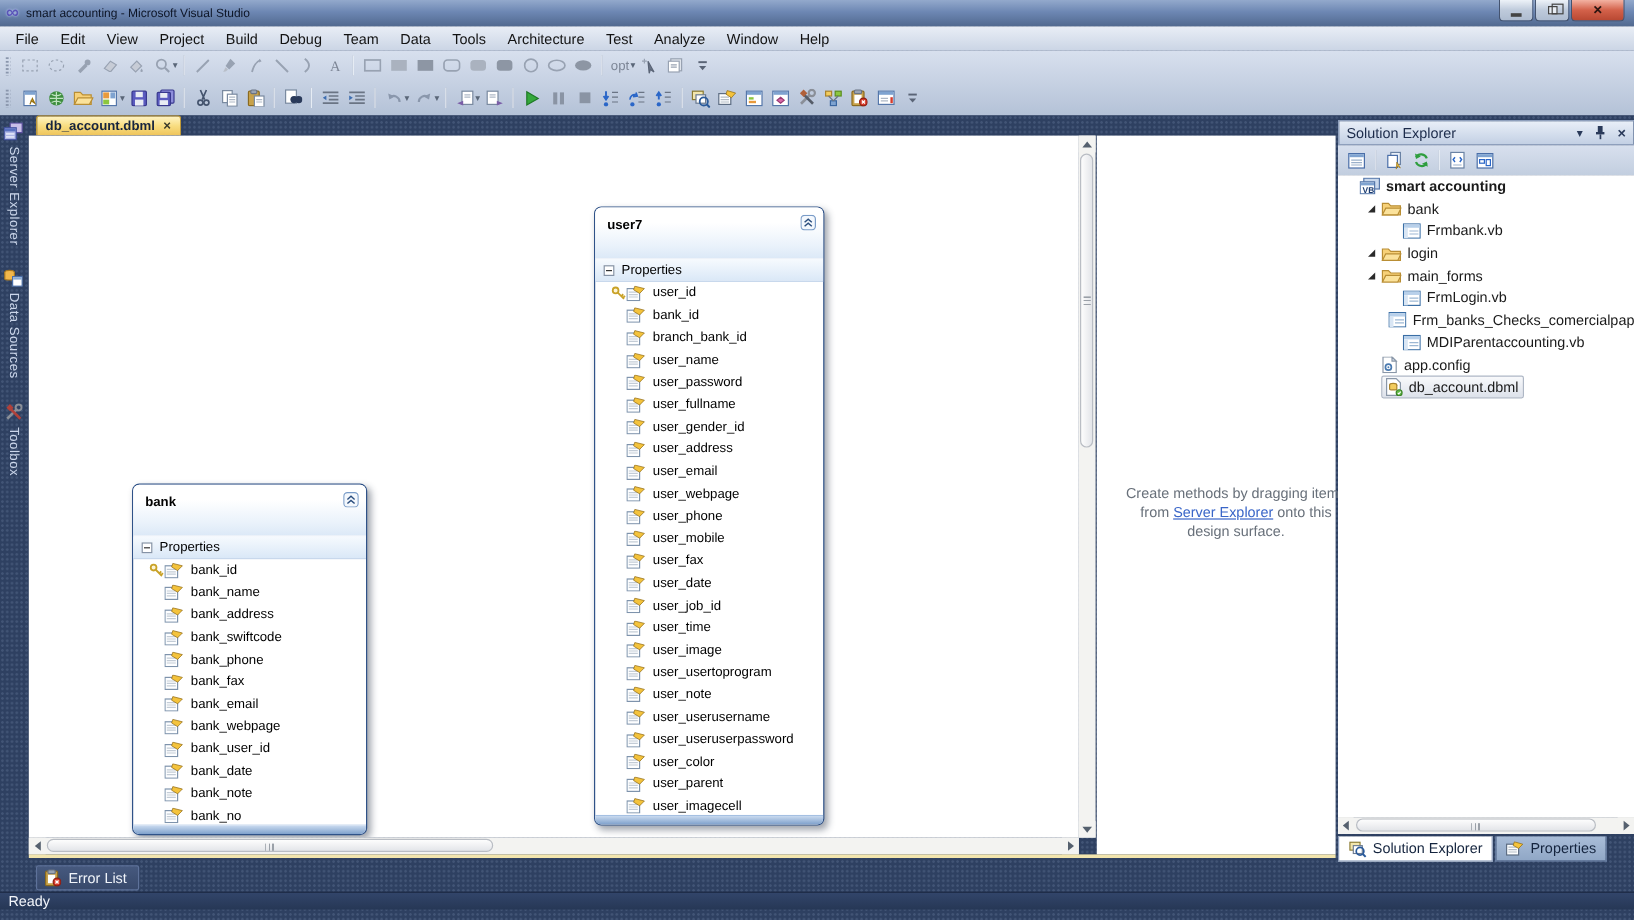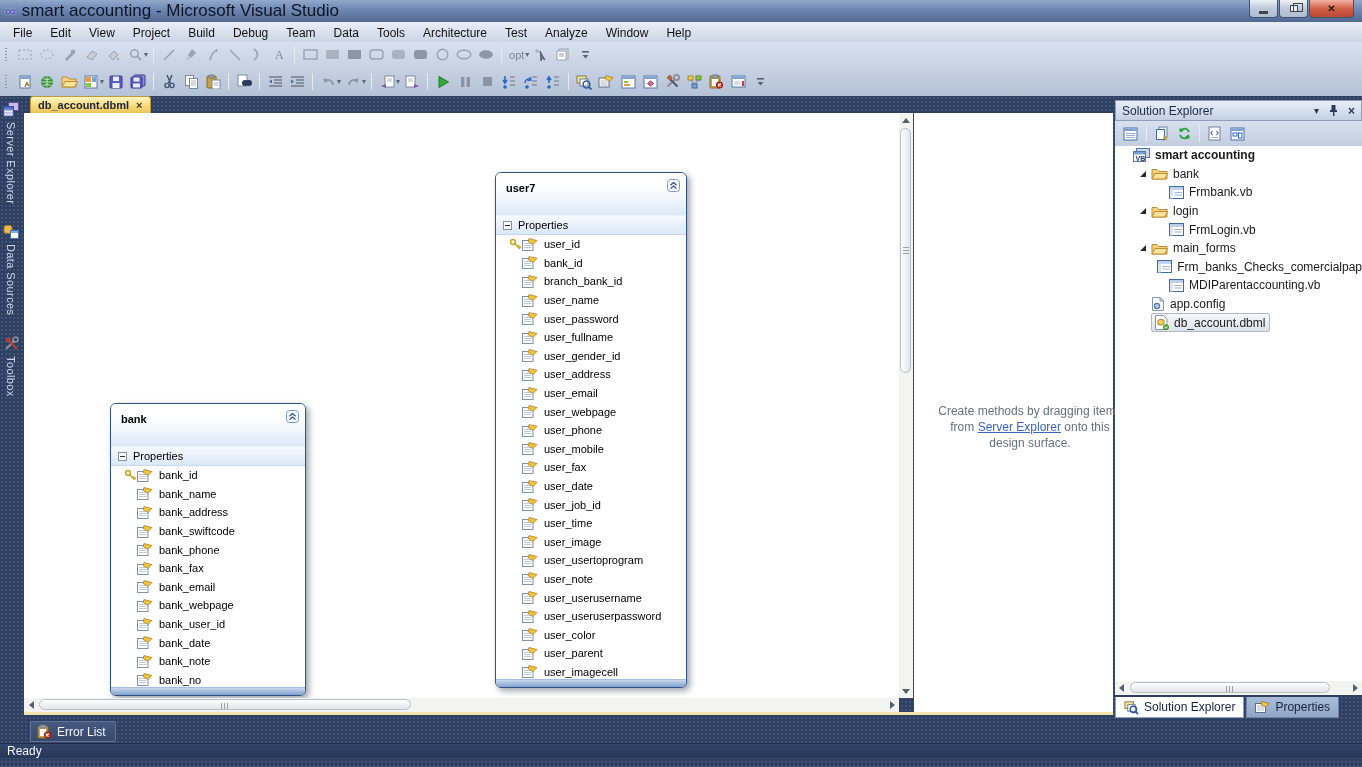--- a/index.html
+++ b/index.html
@@ -11,21 +11,21 @@
     background-image:radial-gradient(rgba(160,180,215,0.18) 1px, transparent 1.2px);
     background-size:4px 4px;
     overflow:hidden;
   }
   
   .titlebar { position:absolute; left:0; top:0; width:100%; height:22px;
     background:linear-gradient(#93A9CC 0%, #6D87B3 45%, #51698F 100%);
     display:flex; align-items:center; }
   .vs-logo { font-size:15px; font-weight:bold; color:#5A55B8; margin:0 6px 0 5px; line-height:20px;
     text-shadow:0 0 2px #cfd8ff; }
-  .win-title { font-size:17px; color:#0d1526; }
+  .win-title { font-size:10px; color:#0d1526; }
   .win-buttons { position:absolute; right:8px; top:0; display:flex; }
   .win-btn { width:29px; height:18px; margin-left:1px; border:1px solid #44536F; border-top:none;
     border-radius:0 0 4px 4px; background:linear-gradient(#EDF2F8,#BECADB 50%,#AEBCD0);
     display:flex; align-items:center; justify-content:center; font-size:10px; color:#333; }
   .win-btn.close { width:45px; background:linear-gradient(#F3B2A2,#D3614A 50%,#B84832); color:#2a1410; font-weight:bold; }
   .glyph-min { width:9px; height:3px; background:#444; margin-top:7px; }
   .glyph-restore { width:8px; height:7px; border:1px solid #444; position:relative; background:#e8edf4; }
   .glyph-restore:before { content:""; position:absolute; left:2px; top:-3px; width:8px; height:7px; border:1px solid #444; }
   
   .menubar { position:absolute; left:0; top:22px; width:100%; height:20px;
@@ -1242,46 +1242,46 @@
             </svg>
           </span>
           <span style="display: flex; align-items: center; justify-content: center;">
             <svg width="17" height="13">
               <path d="M1 12 L1 2.5 L6 2.5 L8 4.5 L16 4.5 L16 12 Z" fill="#F7D178" stroke="#B98E34"></path>
               <path d="M1 12 L3.8 6.5 L16.5 6.5 L13.8 12 Z" fill="#FBE29B" stroke="#B98E34"></path>
             </svg>
           </span>
           <span class="tree-label">login</span>
         </div>
+        <div class="tree-row" style="padding-left: 24px;">
+          <span style="width: 12px;">
+            <svg width="8" height="8">
+              <path d="M7 1 V7 H1 Z" fill="#2A2A2A"></path>
+            </svg>
+          </span>
+          <span style="display: flex; align-items: center; justify-content: center;">
+            <svg width="17" height="13">
+              <path d="M1 12 L1 2.5 L6 2.5 L8 4.5 L16 4.5 L16 12 Z" fill="#F7D178" stroke="#B98E34"></path>
+              <path d="M1 12 L3.8 6.5 L16.5 6.5 L13.8 12 Z" fill="#FBE29B" stroke="#B98E34"></path>
+            </svg>
+          </span>
+          <span class="tree-label">main_forms</span>
+        </div>
         <div class="tree-row" style="padding-left: 42px;">
           <span style="width: 12px;"></span>
           <span style="display: flex; align-items: center; justify-content: center;">
             <svg width="15" height="13">
               <rect x="0.5" y="0.5" width="14" height="12" fill="#fff" stroke="#3A6EA5"></rect>
               <rect x="1" y="1" width="13" height="2.8" fill="#B8D0EA"></rect>
               <rect x="1" y="4" width="3.2" height="8.5" fill="#D9E6F4"></rect>
               <line x1="5.5" y1="6.5" x2="13" y2="6.5" stroke="#9DB8D4"></line>
               <line x1="5.5" y1="9" x2="13" y2="9" stroke="#9DB8D4"></line>
             </svg>
           </span>
           <span class="tree-label">FrmLogin.vb</span>
-        </div>
-        <div class="tree-row" style="padding-left: 24px;">
-          <span style="width: 12px;">
-            <svg width="8" height="8">
-              <path d="M7 1 V7 H1 Z" fill="#2A2A2A"></path>
-            </svg>
-          </span>
-          <span style="display: flex; align-items: center; justify-content: center;">
-            <svg width="17" height="13">
-              <path d="M1 12 L1 2.5 L6 2.5 L8 4.5 L16 4.5 L16 12 Z" fill="#F7D178" stroke="#B98E34"></path>
-              <path d="M1 12 L3.8 6.5 L16.5 6.5 L13.8 12 Z" fill="#FBE29B" stroke="#B98E34"></path>
-            </svg>
-          </span>
-          <span class="tree-label">main_forms</span>
         </div>
         <div class="tree-row" style="padding-left: 42px;">
           <span style="width: 12px;"></span>
           <span style="display: flex; align-items: center; justify-content: center;">
             <svg width="15" height="13">
               <rect x="0.5" y="0.5" width="14" height="12" fill="#fff" stroke="#3A6EA5"></rect>
               <rect x="1" y="1" width="13" height="2.8" fill="#B8D0EA"></rect>
               <rect x="1" y="4" width="3.2" height="8.5" fill="#D9E6F4"></rect>
               <line x1="5.5" y1="6.5" x2="13" y2="6.5" stroke="#9DB8D4"></line>
               <line x1="5.5" y1="9" x2="13" y2="9" stroke="#9DB8D4"></line>

